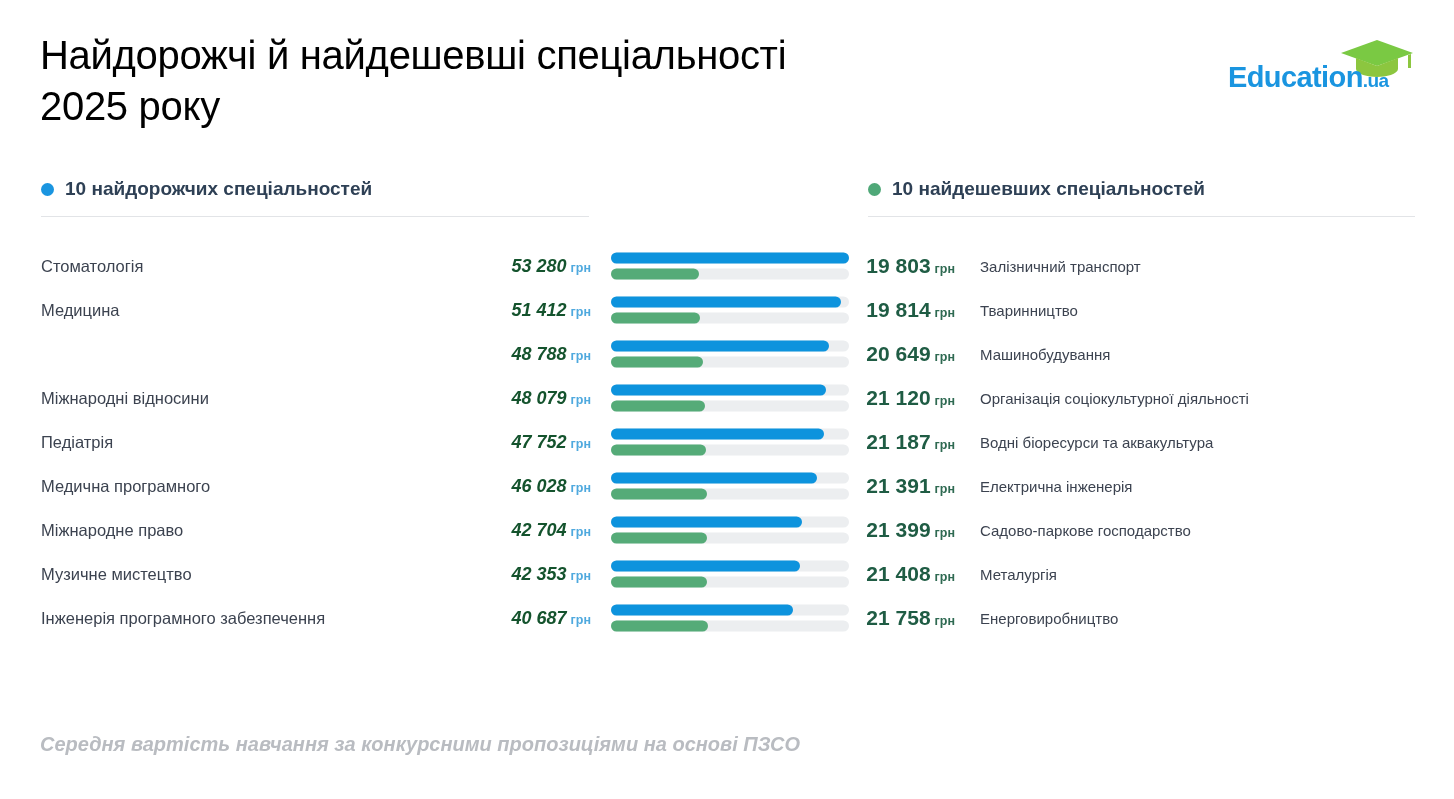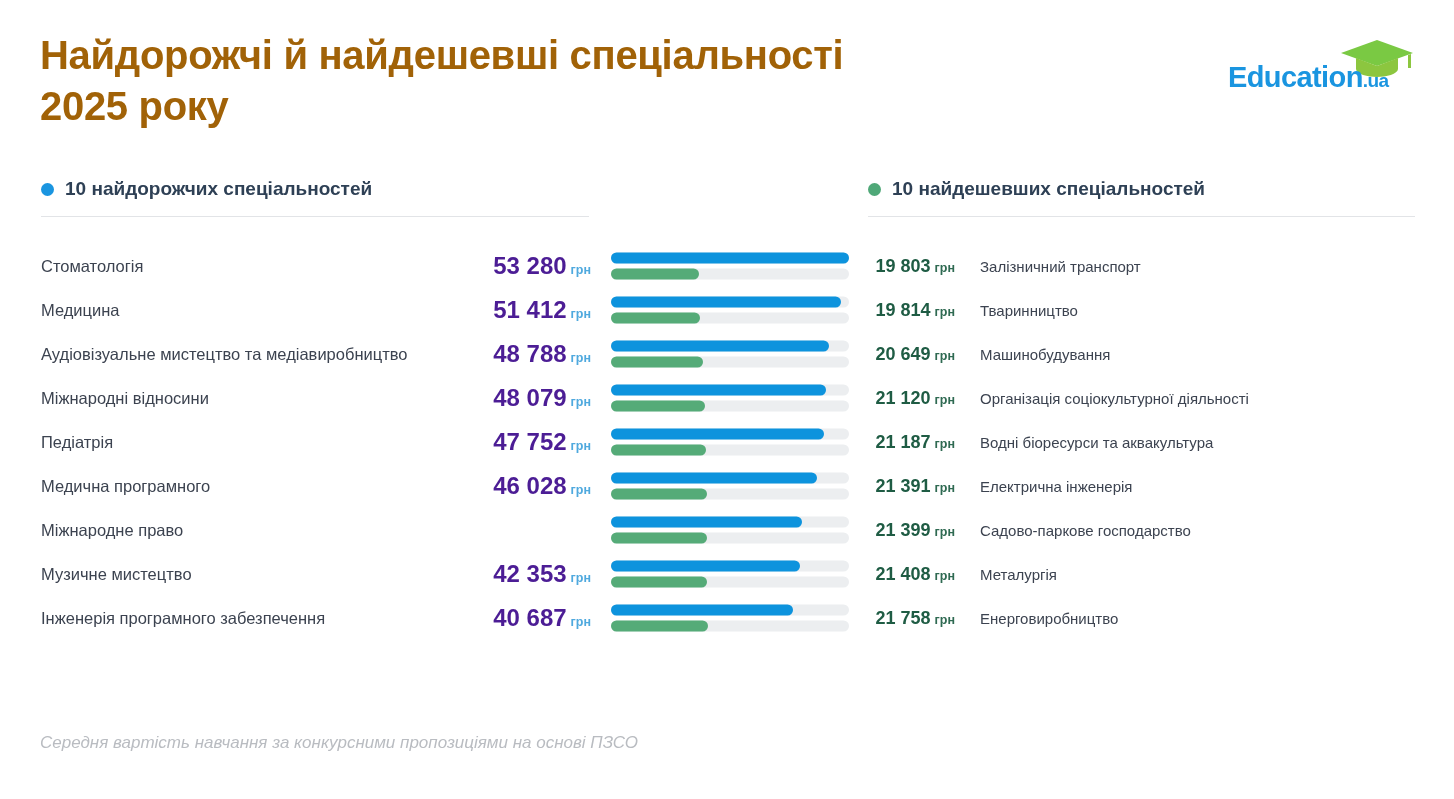--- a/index.html
+++ b/index.html
@@ -23,23 +23,23 @@
   .header {
     position: absolute;
     left: 40px;
     top: 30px;
     right: 40px;
     height: 110px;
   }
 
   .title {
     font-size: 40px;
-    font-weight: bold;
+    font-weight: normal;
     line-height: 1.28;
-    color: #a16207;
+    color: #000000;
     letter-spacing: -0.3px;
     max-width: 980px;
   }
   .title-line { display: block; }
 
   .logo {
     position: absolute;
     right: 0px;
     top: 8px;
     width: 186px;
@@ -143,23 +143,24 @@
   .val-left {
     position: absolute;
     left: 300px;
     width: 250px;
     top: 50%;
     transform: translateY(-50%);
     text-align: right;
     white-space: nowrap;
   }
   .val-left .num {
-    font-size: 24px;
-    font-weight: bold;
-    color: #4c1d95;
+    font-size: 18px;
+    font-weight: bold;
+    color: #14532d;
+    font-style: italic;
   }
   .val-left .cur {
     font-size: 12.5px;
     font-weight: bold;
     color: #4fa9de;
     margin-left: 4px;
   }
 
   
   .bars {
@@ -190,21 +191,21 @@
   .val-right {
     position: absolute;
     left: 822px;
     width: 92px;
     top: 50%;
     transform: translateY(-50%);
     text-align: right;
     white-space: nowrap;
   }
   .val-right .num {
-    font-size: 18px;
+    font-size: 21px;
     font-weight: bold;
     color: #1f5c44;
   }
   .val-right .cur {
     font-size: 12.5px;
     font-weight: bold;
     color: #2f6a52;
     margin-left: 4px;
   }
 
@@ -216,24 +217,25 @@
     font-size: 15px;
     color: #3c4350;
     white-space: nowrap;
   }
 
   
   .footer {
     position: absolute;
     left: 40px;
     top: 733px;
-    font-size: 17px;
+    font-size: 20px;
     font-style: italic;
     color: #b9bcc1;
     white-space: nowrap;
+    font-weight: bold;
   }
 </style>
 </head>
 <body>
 
 <div class="page">
 
   <div class="header">
     <div class="title">
       <span class="title-line">Найдорожчі й найдешевші спеціальності</span>
@@ -292,21 +294,20 @@
               <div class="bar-fill blue" style="width: 96.494%;"></div>
             </div>
             <div class="bar-track">
               <div class="bar-fill green" style="width: 37.1884%;"></div>
             </div>
           </div>
           <div class="val-right"><span class="num">19 814</span><span class="cur">грн</span></div>
           <div class="lbl-right">Тваринництво</div>
         </div>
         <div class="row">
-          <div class="lbl-left">Аудіовізуальне мистецтво та медіавиробництво</div>
           <div class="val-left"><span class="num">48 788</span><span class="cur">грн</span></div>
           <div class="bars">
             <div class="bar-track">
               <div class="bar-fill blue" style="width: 91.5691%;"></div>
             </div>
             <div class="bar-track">
               <div class="bar-fill green" style="width: 38.7556%;"></div>
             </div>
           </div>
           <div class="val-right"><span class="num">20 649</span><span class="cur">грн</span></div>
@@ -349,20 +350,21 @@
             </div>
             <div class="bar-track">
               <div class="bar-fill green" style="width: 40.1483%;"></div>
             </div>
           </div>
           <div class="val-right"><span class="num">21 391</span><span class="cur">грн</span></div>
           <div class="lbl-right">Електрична інженерія</div>
         </div>
         <div class="row">
           <div class="lbl-left">Міжнародне право</div>
+          <div class="val-left"><span class="num">42 704</span><span class="cur">грн</span></div>
           <div class="bars">
             <div class="bar-track">
               <div class="bar-fill blue" style="width: 80.1502%;"></div>
             </div>
             <div class="bar-track">
               <div class="bar-fill green" style="width: 40.1633%;"></div>
             </div>
           </div>
           <div class="val-right"><span class="num">21 399</span><span class="cur">грн</span></div>
           <div class="lbl-right">Садово-паркове господарство</div>

